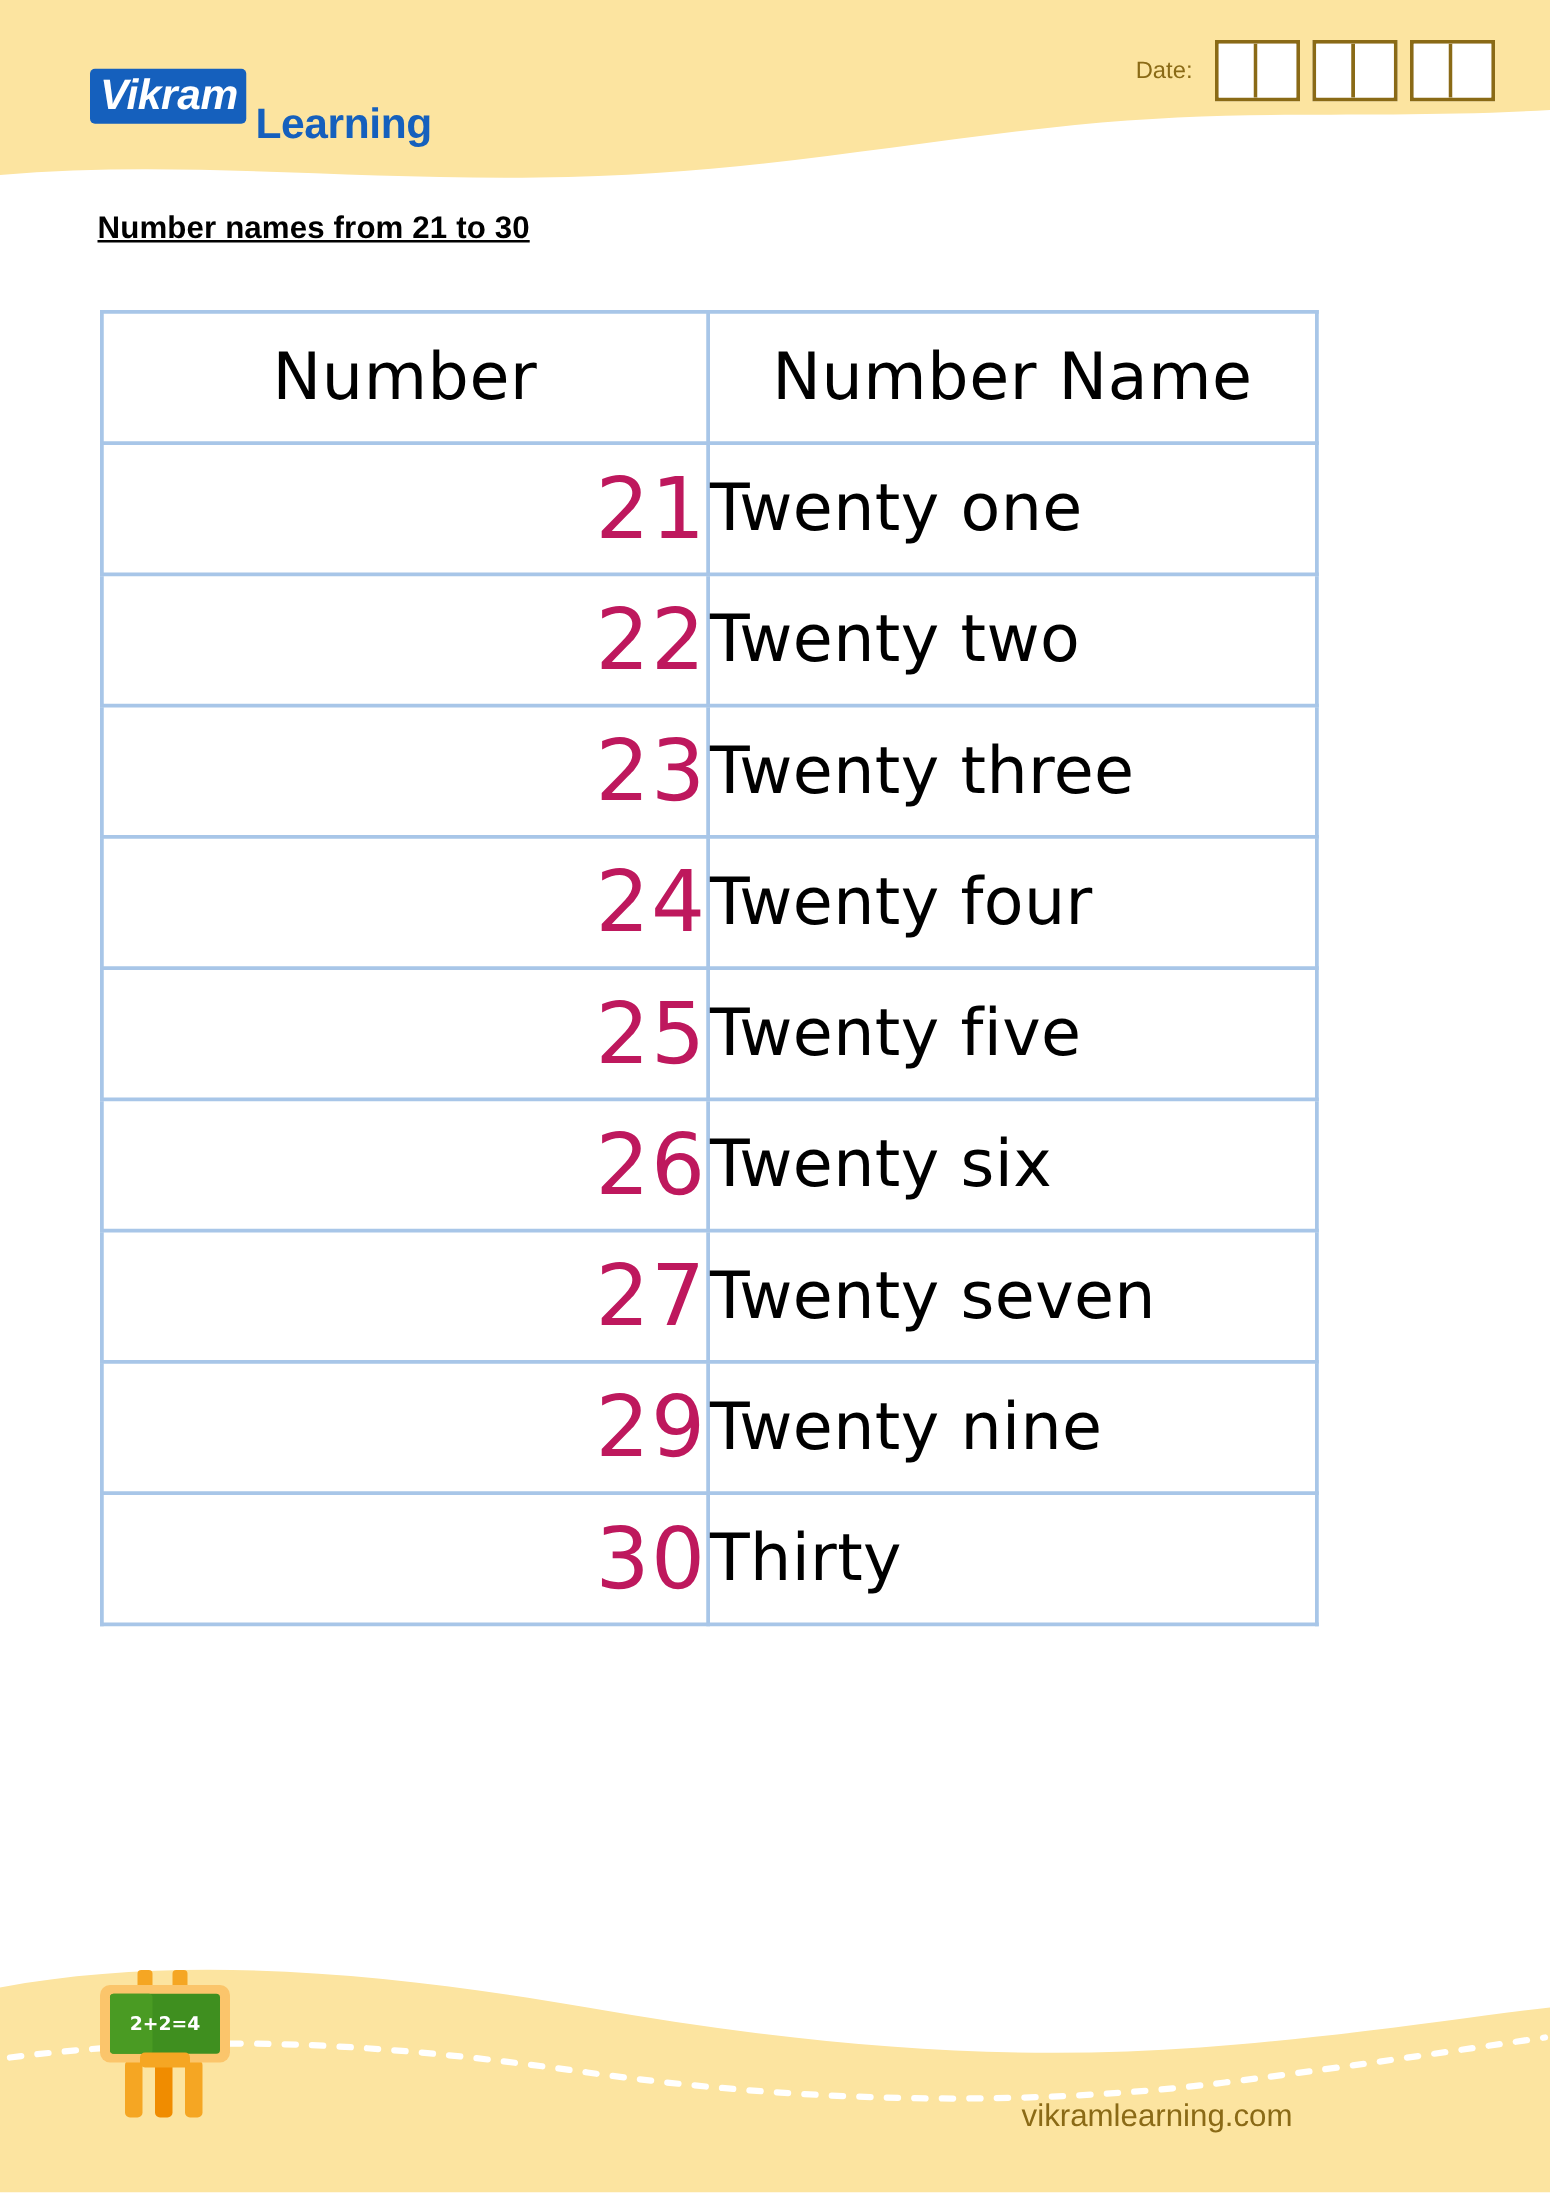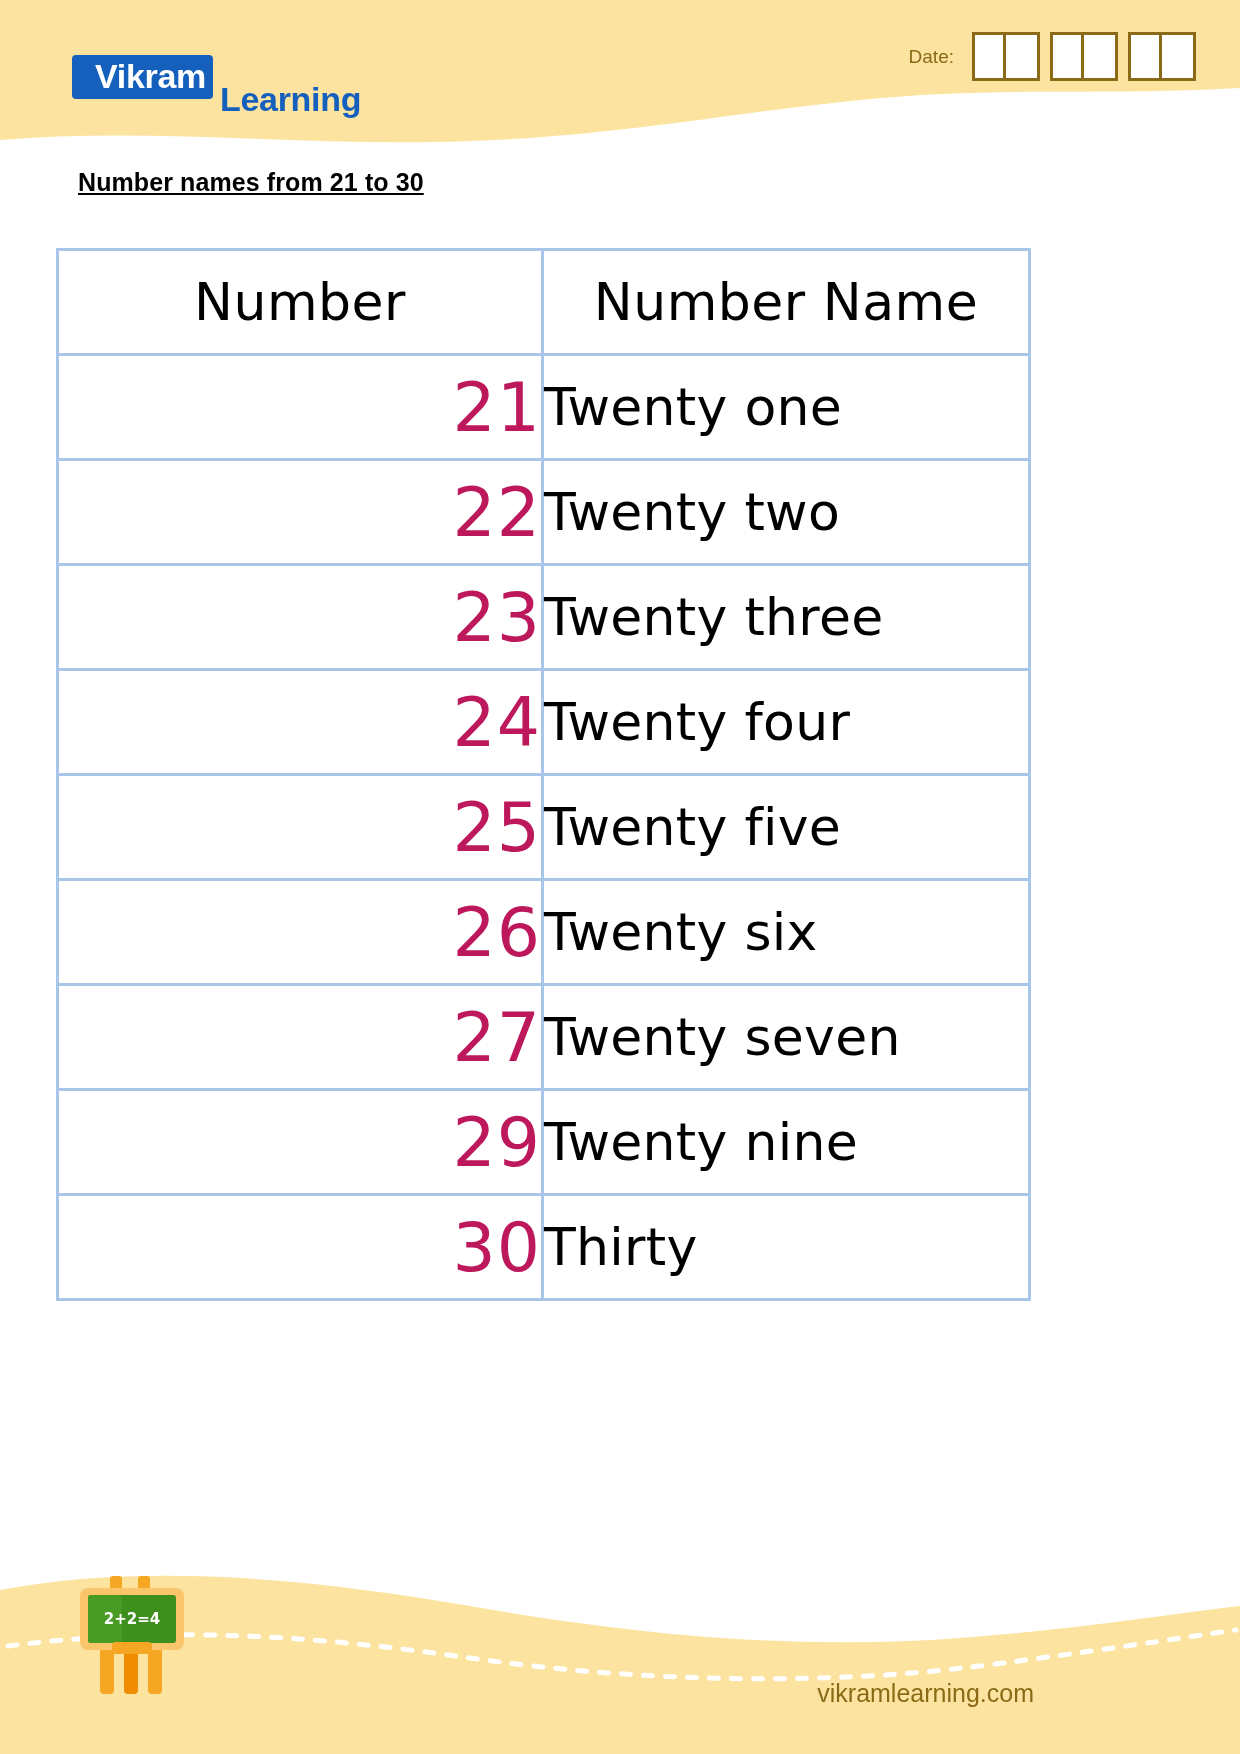--- a/index.html
+++ b/index.html
@@ -35,23 +35,24 @@
     top: 38px;
     display: flex;
     align-items: center;
     line-height: 1;
   }
   .logo-badge {
     background: #1560BD;
     color: #ffffff;
     font-weight: bold;
     font-size: 34px;
-    padding: 4px 7px 6px 23px;
+    padding: 4px 7px 6px 8px;
     border-radius: 4px;
     letter-spacing: -0.3px;
+    font-style: italic;
   }
   .logo-word {
     color: #1560BD;
     font-weight: bold;
     font-size: 34px;
     margin-left: 7px;
     letter-spacing: -0.3px;
     margin-top: 44px;
   }
 
@@ -97,21 +98,21 @@
     font-size: 25px;
     font-weight: bold;
     color: #000000;
     letter-spacing: 0.1px;
     text-decoration: underline;
   }
 
   
   .table-wrap {
     position: absolute;
-    left: 56px;
+    left: 80px;
     top: 248px;
     width: 1084px;
   }
   table.nn-table {
     width: 972px;
     border-collapse: collapse;
     table-layout: fixed;
     font-family: "DejaVu Sans", "Liberation Sans", sans-serif;
   }
   table.nn-table col.c-num { width: 485px; }

